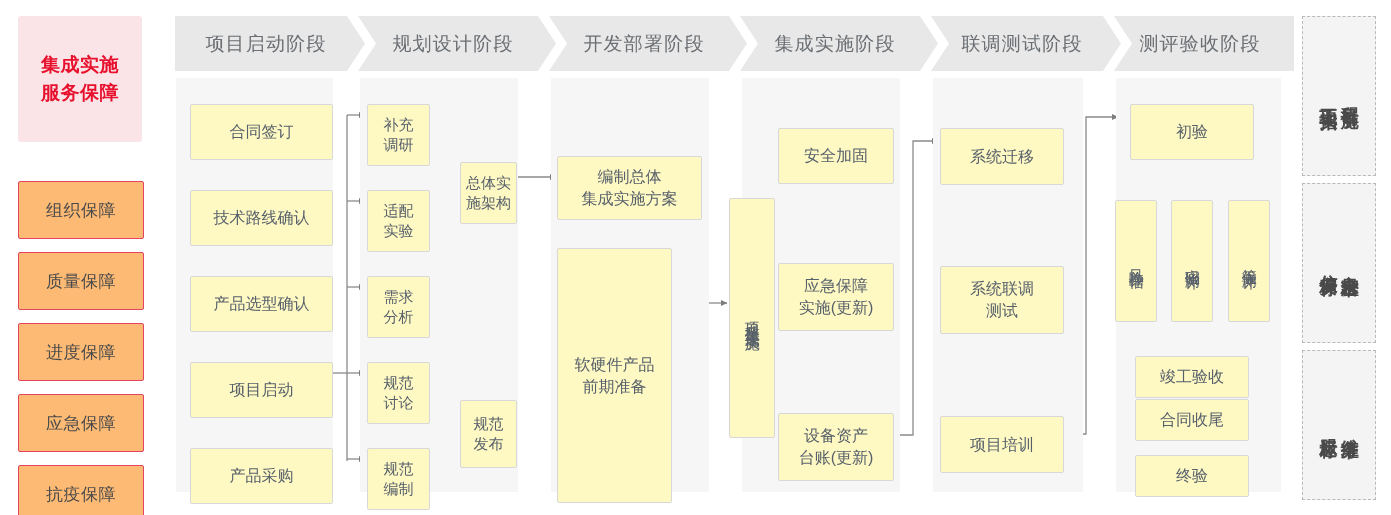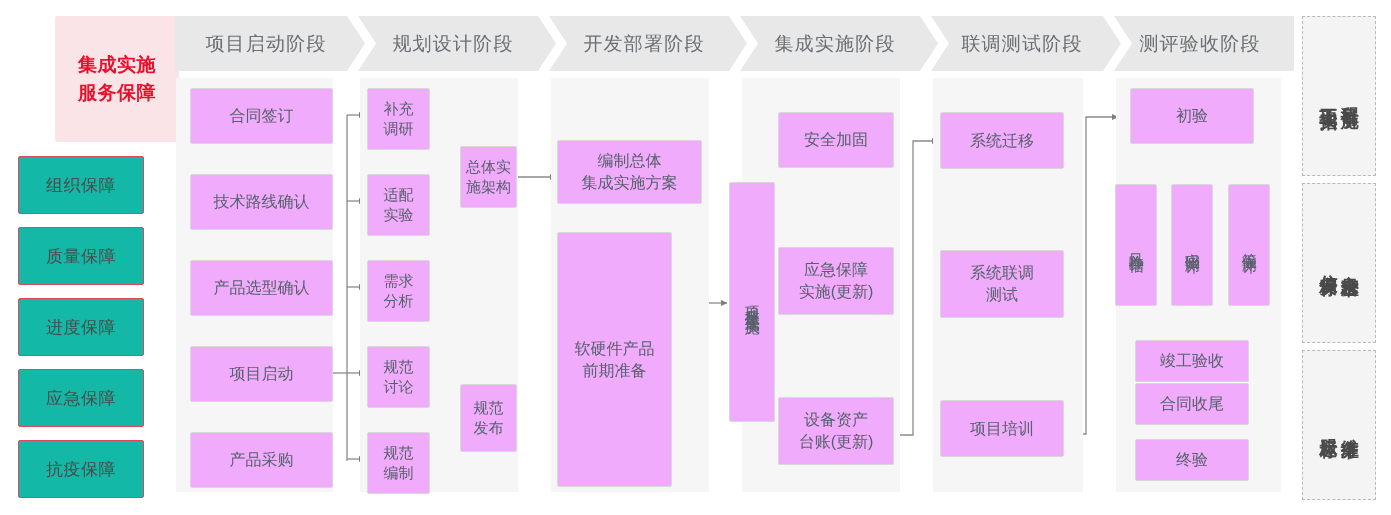--- a/index.html
+++ b/index.html
@@ -14,51 +14,51 @@
     overflow:hidden;
   }
   
   .left-head{
     position:absolute;left:18px;top:16px;width:124px;height:126px;
     background:#fbe4e8;border-radius:3px;
     display:flex;align-items:center;justify-content:center;
     text-align:center;
     color:#e8112d;font-weight:bold;font-size:19px;line-height:1.45;
     letter-spacing:.5px;
-    margin-left:37px;
   }
   .left-item{
     position:absolute;left:18px;width:124px;height:56px;
-    background:#14b8a6;border:1px solid #e4445f;border-radius:2px;
-    display:flex;align-items:center;justify-content:center;
-    color:#4a4a4a;font-size:17px;letter-spacing:.5px;
+    background:#fdba74;border:1px solid #e4445f;border-radius:2px;
+    display:flex;align-items:center;justify-content:center;
+    color:#4a4a4a;font-size:17px;letter-spacing:.5px;margin-top:25px;
   }
   
   .chev{
     position:absolute;top:16px;height:55px;
     background:#e8e8e8;
     display:flex;align-items:center;justify-content:center;
     color:#6b6f73;font-size:19px;font-weight:normal;letter-spacing:1.2px;
     box-sizing:border-box;
   }
   .chev span{display:block;margin-left:-8px;}
   
   .colbg{
     position:absolute;top:78px;height:414px;
     background:#f6f6f6;
   }
   
   .node{
     position:absolute;
-    background:#f0abfc;border:1px solid #d8d8d8;border-radius:2px;
+    background:#fef9c3;border:1px solid #d8d8d8;border-radius:2px;
     box-sizing:border-box;
     display:flex;align-items:center;justify-content:center;
     text-align:center;
     color:#58616b;font-size:16px;line-height:1.35;
     padding:2px 3px;
+    margin-top:16px;
   }
   .node.small{font-size:15px;}
   .node.vert{
     writing-mode:vertical-rl;
     text-orientation:upright;
     letter-spacing:2px;
     line-height:1.1;
     padding:6px 2px;
   }
   

